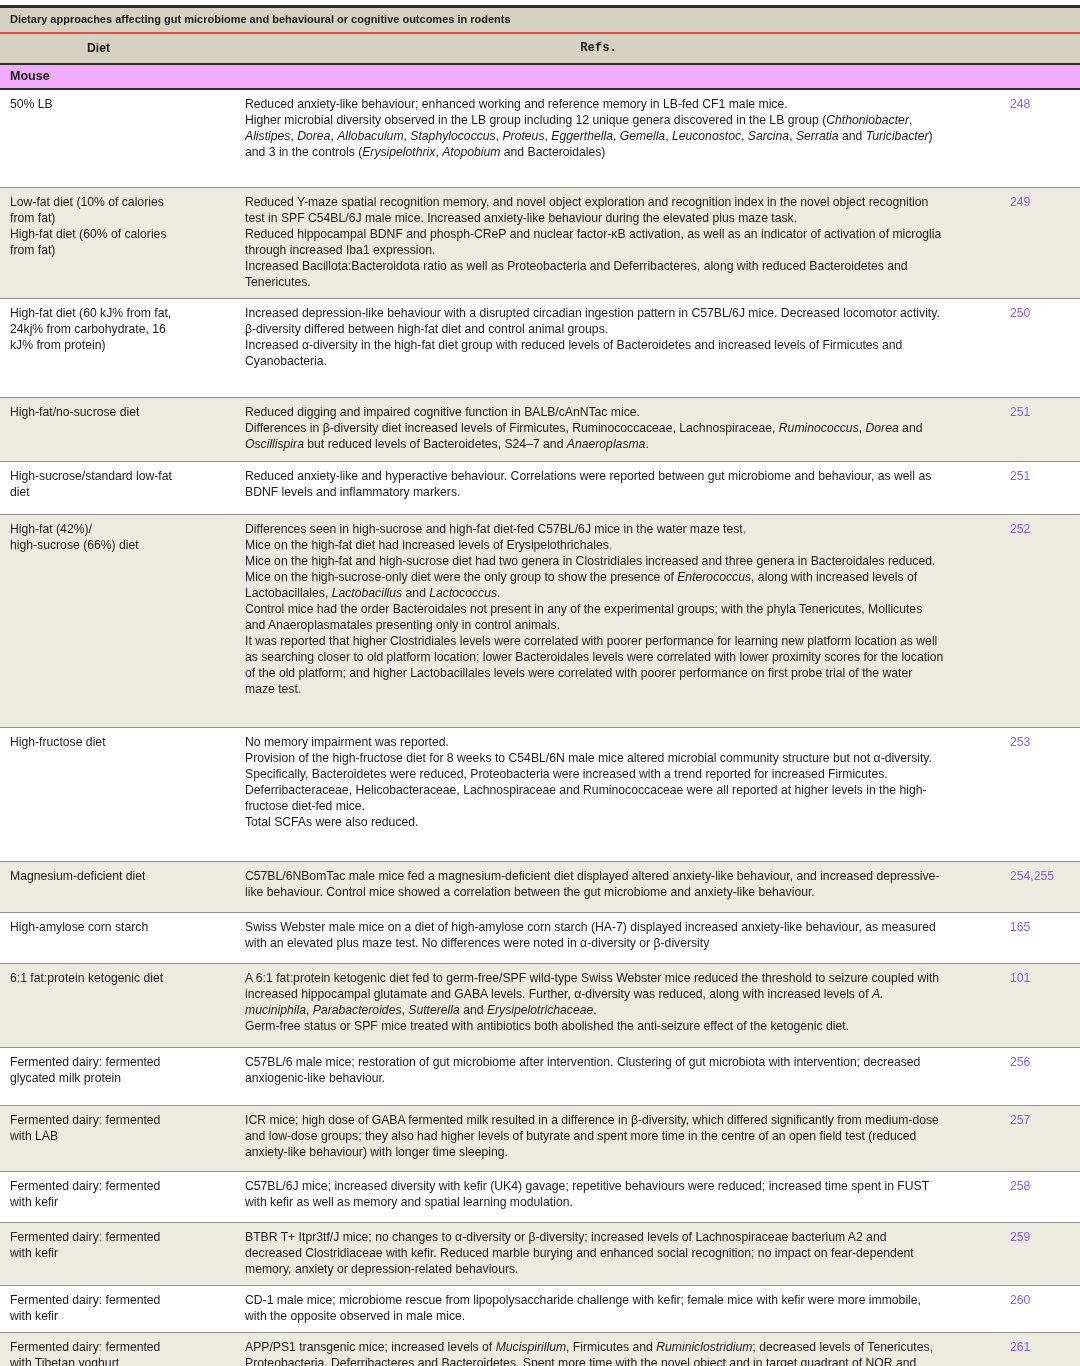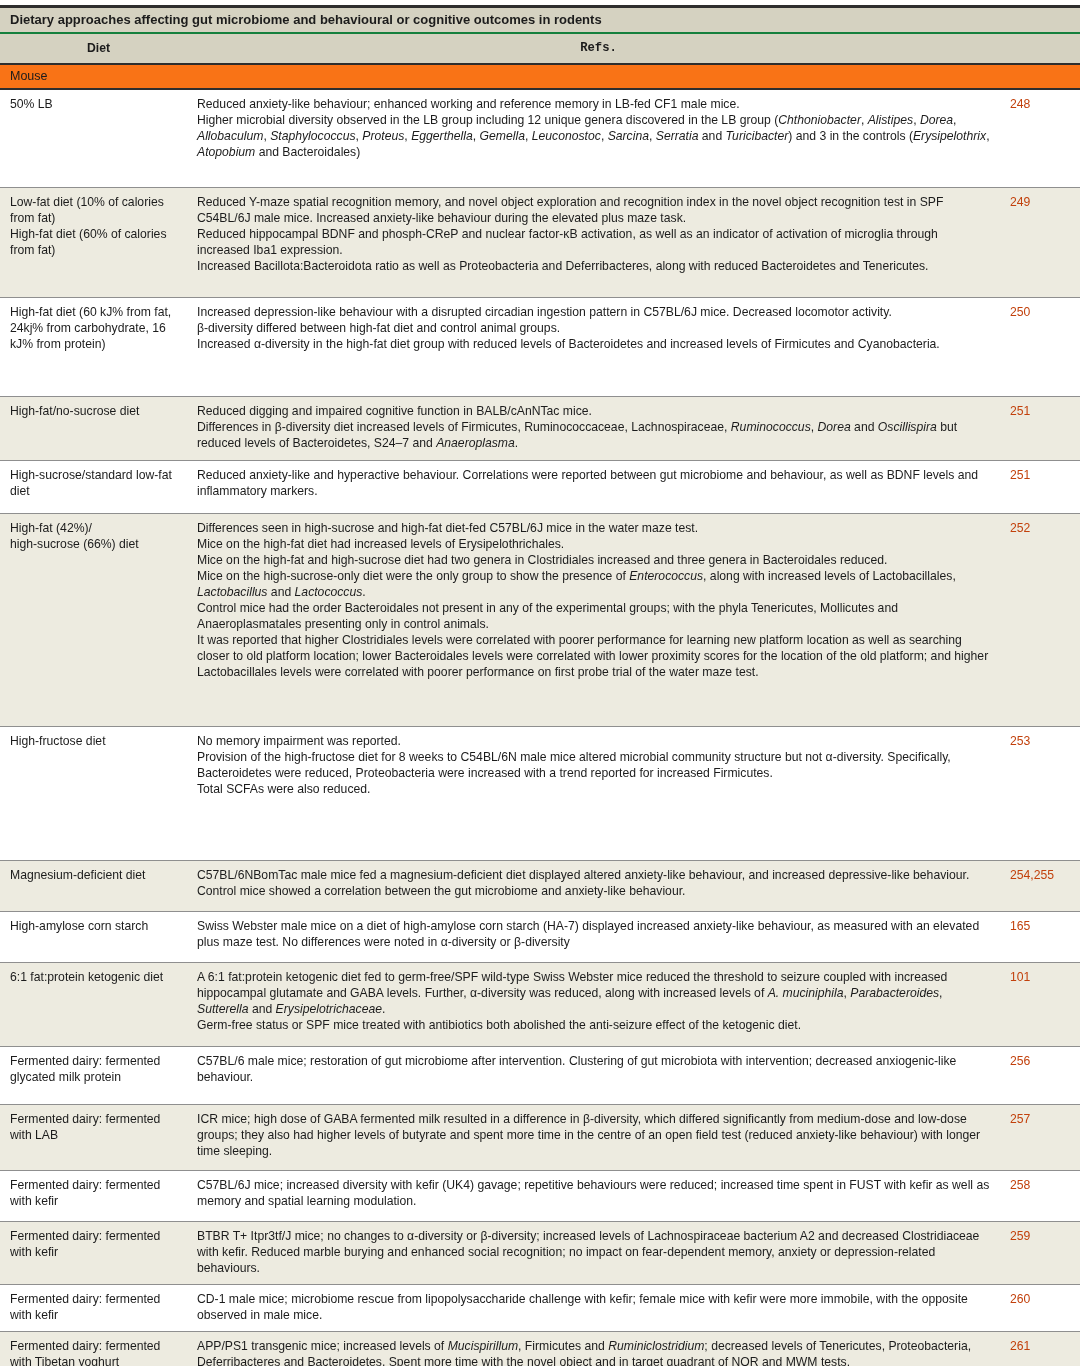--- a/index.html
+++ b/index.html
@@ -1,32 +1,32 @@
 <!DOCTYPE html>
 <html><head>
 <meta charset="utf-8">
 <style>
   html,body{margin:0;padding:0;background:#ffffff;}
   body{width:1080px;font-family:"Liberation Sans","DejaVu Sans",sans-serif;color:#1c1c1c;}
   .table-wrap{margin-top:5px;border-top:3px solid #2e2e2e;border-bottom:2px solid #2e2e2e;}
-  .title-row{background:#d5d2c1;border-bottom:2px solid #15803d;padding:4px 10px 5px 10px;
-             font-size:13px;font-weight:bold;line-height:15px;}
+  .title-row{background:#d5d2c1;border-bottom:2px solid #ef4444;padding:4px 10px 5px 10px;
+             font-size:11px;font-weight:bold;line-height:15px;}
   .grid{display:grid;grid-template-columns:197px 1fr 70px;text-align:center;}
   .head-row{background:#d5d2c1;border-bottom:2px solid #2e2e2e;font-weight:bold;font-size:12.5px;}
   .head-row .cell{padding:6px 10px 7px 10px;}
-  .section-row{background:#f97316;border-bottom:2px solid #2e2e2e;font-weight:normal;font-size:12.5px;
+  .section-row{background:#f0abfc;border-bottom:2px solid #2e2e2e;font-weight:bold;font-size:12.5px;
                padding:4px 10px 5px 10px;}
-  .row{display:grid;grid-template-columns:197px 1fr 70px;background:#ffffff;border-bottom:1px solid #8f8f8f;}
+  .row{display:grid;grid-template-columns:197px 1fr 70px;background:#ffffff;border-bottom:1px solid #8f8f8f;gap:48px;}
   .row:last-child{border-bottom:none;}
   .row.shade{background:#edebe0;}
   .cell{font-size:12.2px;line-height:16px;}
   .diet{padding:6px 12px 8px 10px;white-space:pre-line;}
   .outcomes{padding:6px 18px 8px 0;}
   .refs{padding:6px 8px 8px 0;}
-  .refs a{color:#c2410c;text-decoration:none;cursor:pointer;}
+  .refs a{color:#8b5cf6;text-decoration:none;cursor:pointer;}
   .para{margin:0;}
   
   .row:nth-child(1){min-height:97px}  .row:nth-child(2){min-height:109px}
   .row:nth-child(3){min-height:98px}  .row:nth-child(4){min-height:63px}
   .row:nth-child(5){min-height:52px}  .row:nth-child(6){min-height:212px}
   .row:nth-child(7){min-height:133px} .row:nth-child(8){min-height:50px}
   .row:nth-child(9){min-height:50px}  .row:nth-child(10){min-height:83px}
   .row:nth-child(11){min-height:57px} .row:nth-child(12){min-height:65px}
   .row:nth-child(13){min-height:50px} .row:nth-child(14){min-height:62px}
   .row:nth-child(15){min-height:46px} .row:nth-child(16){min-height:54px}
@@ -95,20 +95,21 @@
           <div class="para"><span>Control mice had the order Bacteroidales not present in any of the experimental groups; with the phyla Tenericutes, Mollicutes and Anaeroplasmatales presenting only in control animals.</span></div>
           <div class="para"><span>It was reported that higher Clostridiales levels were correlated with poorer performance for learning new platform location as well as searching closer to old platform location; lower Bacteroidales levels were correlated with lower proximity scores for the location of the old platform; and higher Lactobacillales levels were correlated with poorer performance on first probe trial of the water maze test.</span></div>
         </div>
         <div class="cell refs"><a>252</a></div>
       </div>
       <div class="row">
         <div class="cell diet">High-fructose diet</div>
         <div class="cell outcomes">
           <div class="para"><span>No memory impairment was reported.</span></div>
           <div class="para"><span>Provision of the high-fructose diet for 8 weeks to C54BL/6N male mice altered microbial community structure but not α-diversity. Specifically, Bacteroidetes were reduced, Proteobacteria were increased with a trend reported for increased Firmicutes.</span></div>
+          <div class="para"><span>Deferribacteraceae, Helicobacteraceae, Lachnospiraceae and Ruminococcaceae were all reported at higher levels in the high-fructose diet-fed mice.</span></div>
           <div class="para"><span>Total SCFAs were also reduced.</span></div>
         </div>
         <div class="cell refs"><a>253</a></div>
       </div>
       <div class="row shade">
         <div class="cell diet">Magnesium-deficient diet</div>
         <div class="cell outcomes">
           <div class="para"><span>C57BL/6NBomTac male mice fed a magnesium-deficient diet displayed altered anxiety-like behaviour, and increased depressive-like behaviour. Control mice showed a correlation between the gut microbiome and anxiety-like behaviour.</span></div>
         </div>
         <div class="cell refs"><a>254,255</a></div>

